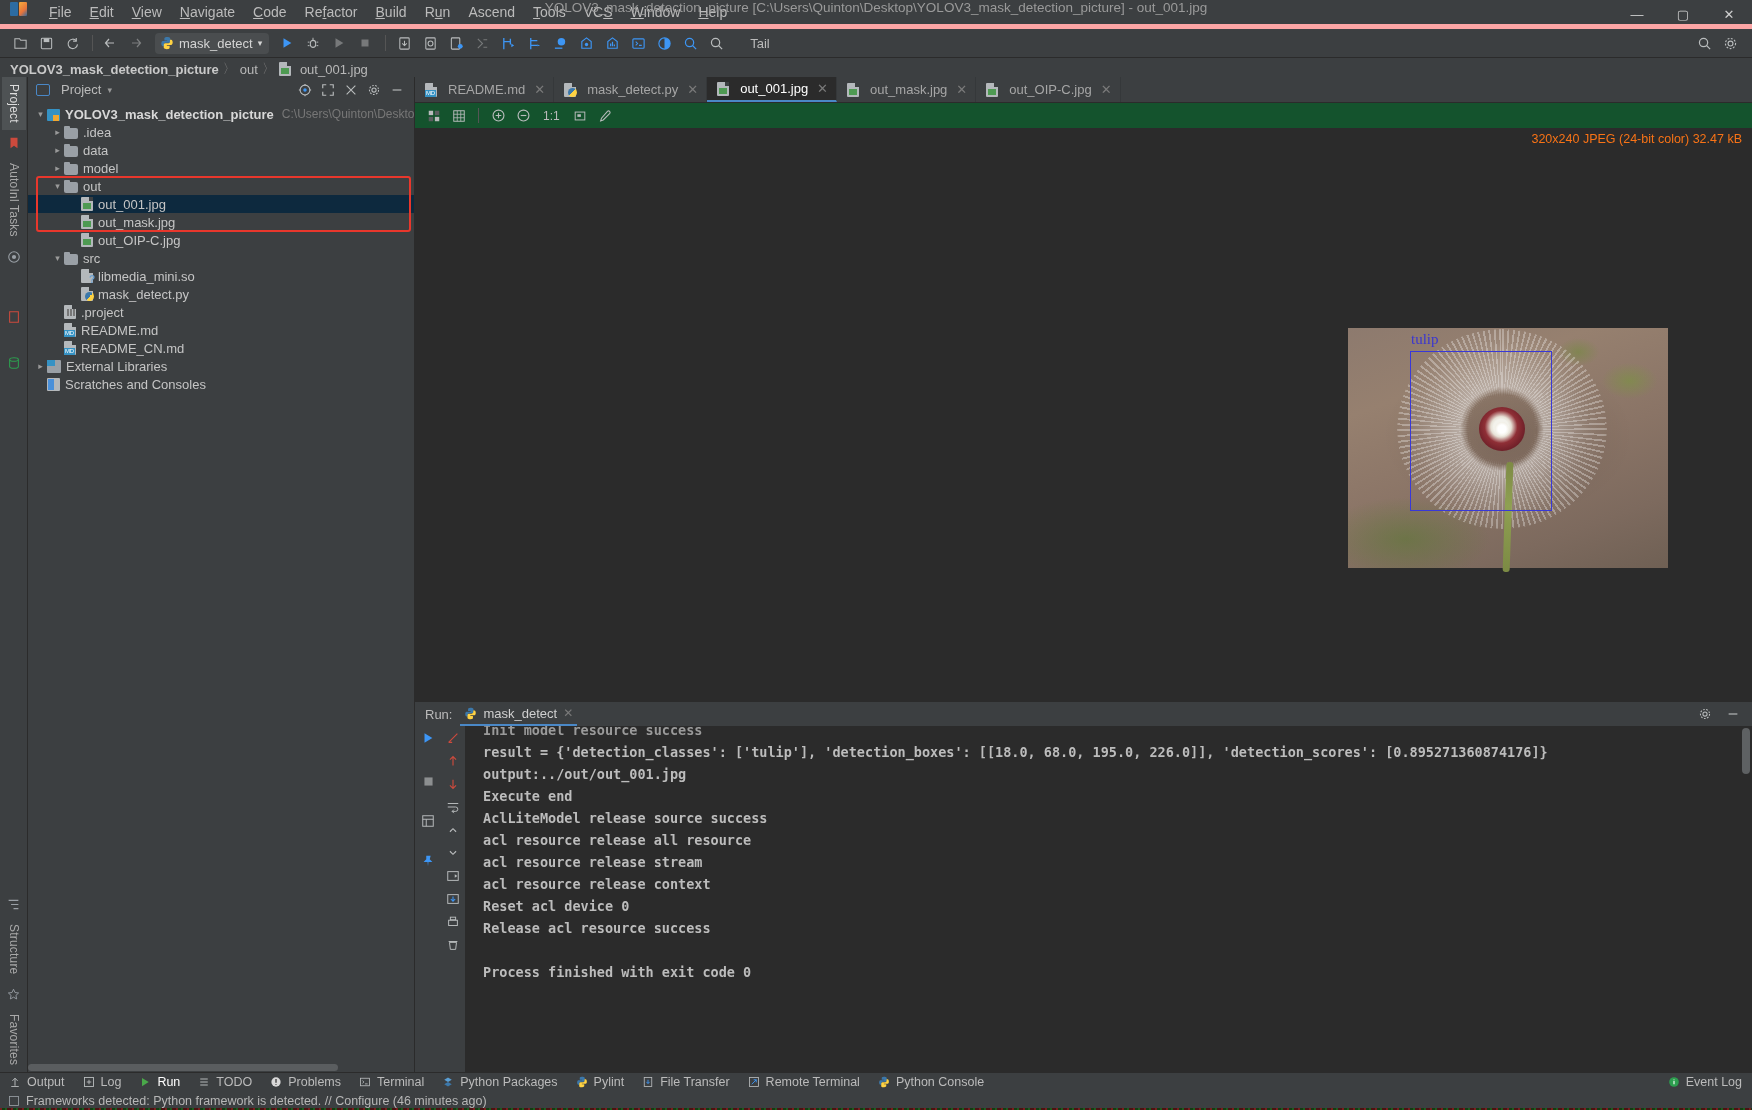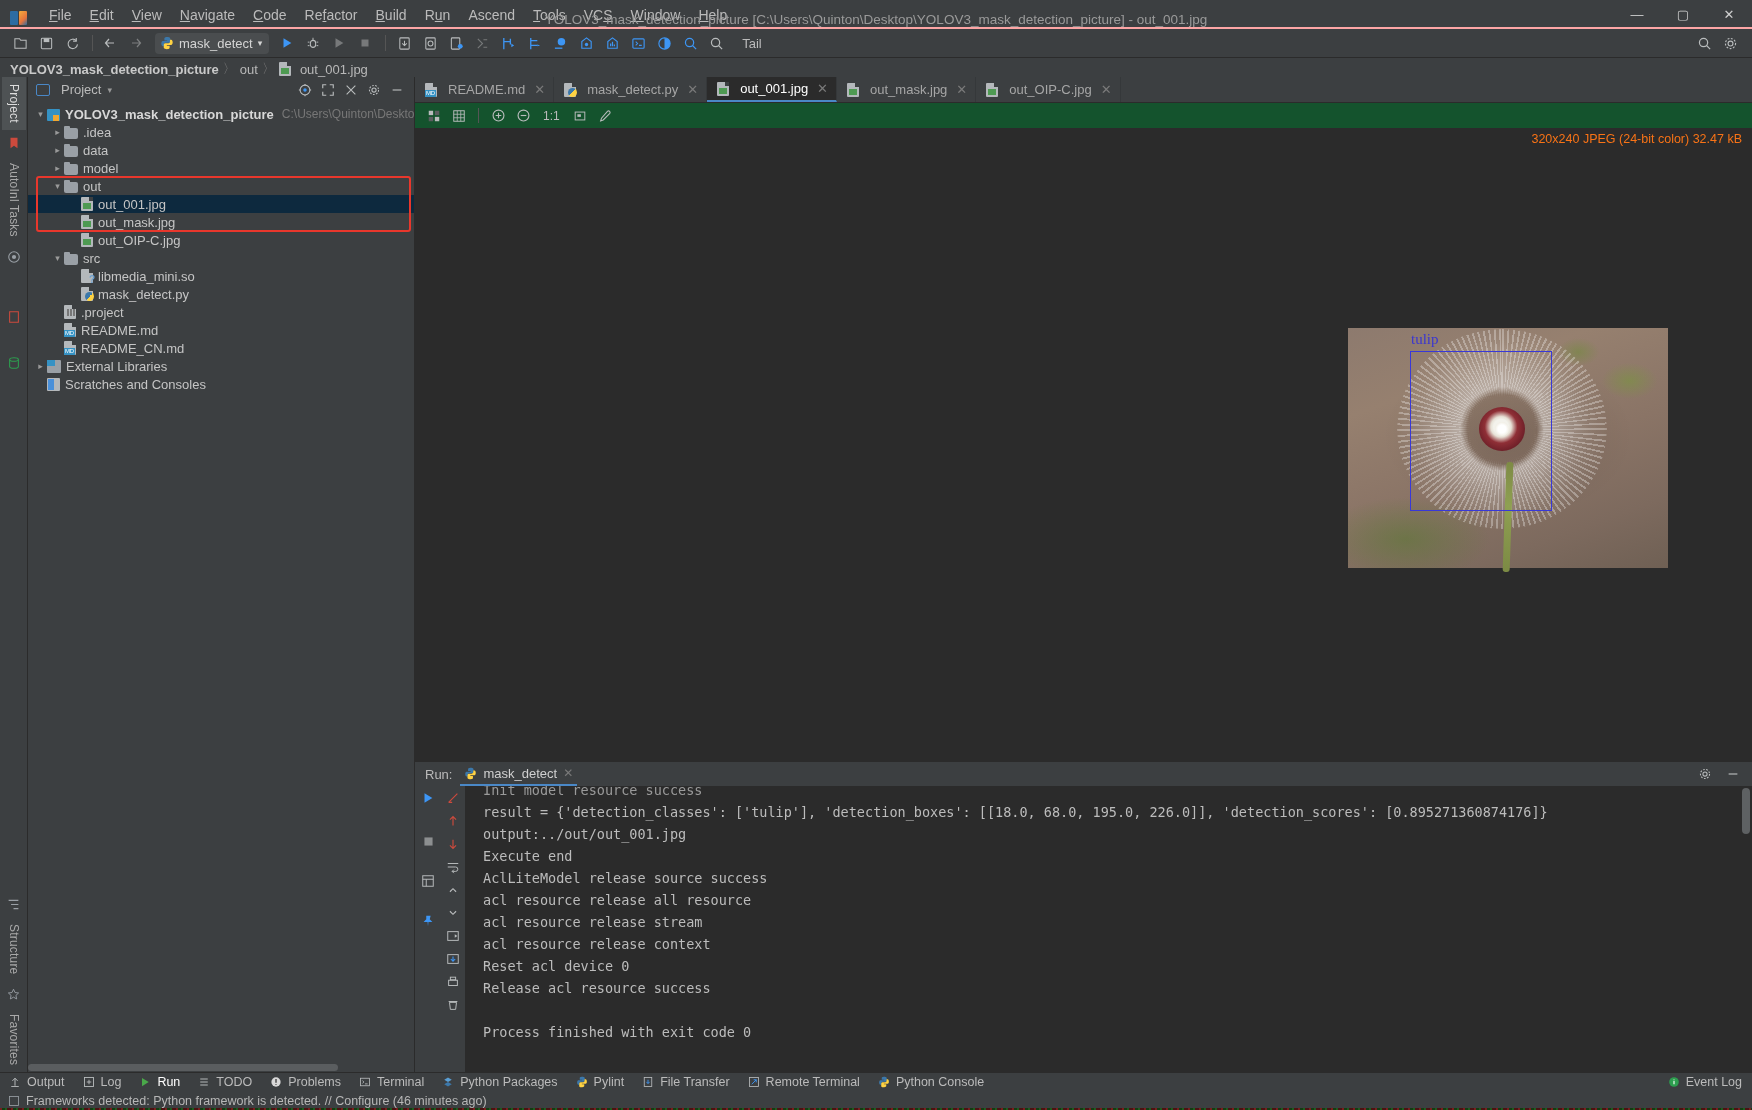--- a/index.html
+++ b/index.html
@@ -6,22 +6,22 @@
   html, body {
     width: 1752px; height: 1110px;
     background: #3c3f41;
     font-family: "Liberation Sans", sans-serif;
     overflow: hidden;
   }
   body { position: relative; color: #bbbbbb; font-size: 14px; }
 
   
   #titlebar {
-    height: 29px; background: #3c3f41; display: flex; align-items: flex-end;
-    border-bottom: 2px solid #fca5a5; position: relative;
+    height: 29px; background: #3c3f41; display: flex; align-items: flex-start;
+    border-bottom: 5px solid #fca5a5; position: relative;
   }
   #app-logo { width: 22px; height: 18px; margin: 0 8px 0 10px; position: relative; flex: none; }
   #app-logo .l1 { position: absolute; left: 0; top: 2px; width: 8px; height: 14px; background: #2d6ca2; border-radius: 1px; }
   #app-logo .l2 { position: absolute; left: 9px; top: 2px; width: 8px; height: 14px;
     background: linear-gradient(135deg,#f4ad3d 0%, #e8743b 60%, #2d6ca2 100%); border-radius: 1px; }
   .menu-item {
     padding: 4px 9px; font-size: 14px; color: #bbbbbb; cursor: default; white-space: nowrap;
   }
   .menu-item u { text-decoration: underline; }
   #win-title {
@@ -36,21 +36,21 @@
     height: 29px; background: #3c3f41; display: flex; align-items: center;
     padding-left: 8px; border-bottom: 1px solid #2b2b2b; position: relative;
   }
   .tb-ico { width: 24px; height: 22px; display: flex; align-items: center; justify-content: center; margin-right: 2px; flex: none; }
   .tb-sep { width: 1px; height: 16px; background: #555; margin: 0 6px; flex: none;}
   #runconfig {
     display: flex; align-items: center; gap: 5px; background: #4a4d4f; border-radius: 4px;
     padding: 2px 7px 2px 5px; height: 21px; margin: 0 6px 0 4px; flex: none;
   }
   #runconfig .txt { font-size: 13px; color: #d4d4d4; }
-  #tail-label { font-size: 13px; color: #bbbbbb; margin-left: 12px; }
+  #tail-label { font-size: 13px; color: #bbbbbb; margin-left: 20px; }
   #toolbar-right { margin-left: auto; display: flex; align-items: center; padding-right: 8px; }
 
   
   #breadcrumb {
     height: 22px; background: #3c3f41; display: flex; align-items: center;
     padding-left: 10px; font-size: 13px; color: #a9b7c6; gap: 4px;
   }
   #breadcrumb .crumb { color: #b9b9b9; }
   #breadcrumb .crumb.bold { font-weight: bold; color: #c9c9c9; }
   #breadcrumb .sep { color: #787878; font-size: 13px; }
@@ -193,26 +193,26 @@
   #bbox {
     position: absolute; left: 62px; top: 23px; width: 142px; height: 160px;
     border: 1.4px solid #3838d8;
   }
   #bbox-label {
     position: absolute; left: 63px; top: 3px; font-size: 15px; color: #3a36d0;
     font-family: "Liberation Serif", serif;
   }
 
   
-  #runpanel { height: 310px; background: #3c3f41; display: flex; flex-direction: column; }
+  #runpanel { height: 370px; background: #3c3f41; display: flex; flex-direction: column; }
   #run-header { height: 24px; display: flex; align-items: center; padding-left: 10px; gap: 8px; font-size: 13px; }
   #run-header .runlabel { color: #bbbbbb; }
   #run-tab { display: flex; align-items: center; gap: 6px; color: #d0d0d0; padding: 0 4px; border-bottom: 2px solid #4a88c7; height: 23px; }
   #run-header .right { margin-left: auto; display: flex; gap: 14px; padding-right: 12px; align-items: center; }
-  #run-body { flex: 1; display: flex; background: #a3a3a3; }
+  #run-body { flex: 1; display: flex; background: #a3a3a3; font-weight: bold; }
   .gutter { width: 26px; background: #3c3f41; display: flex; flex-direction: column; align-items: center; padding-top: 5px; gap: 9px; }
   #console {
     flex: 1; background: #2b2b2b; overflow: hidden; padding: 2px 0 0 18px;
     font-family: "DejaVu Sans Mono", monospace; font-size: 13.5px; color: #bcbcbc; line-height: 22px;
   }
   #console .clipped { color: #9a9a9a; }
   #console-scroll { width: 12px; background: #2b2b2b; position: relative; }
   #console-scroll .thumb { position: absolute; right: 2px; top: 2px; width: 8px; height: 46px; background: #5e6163; border-radius: 4px; }
 
   

